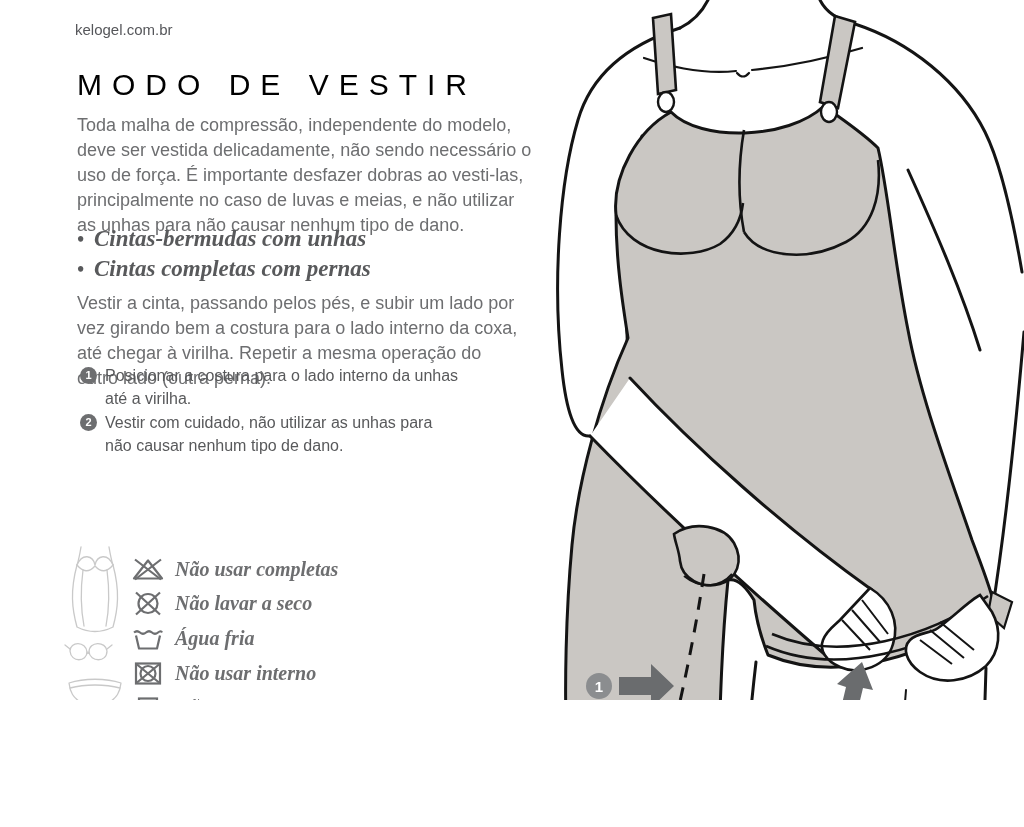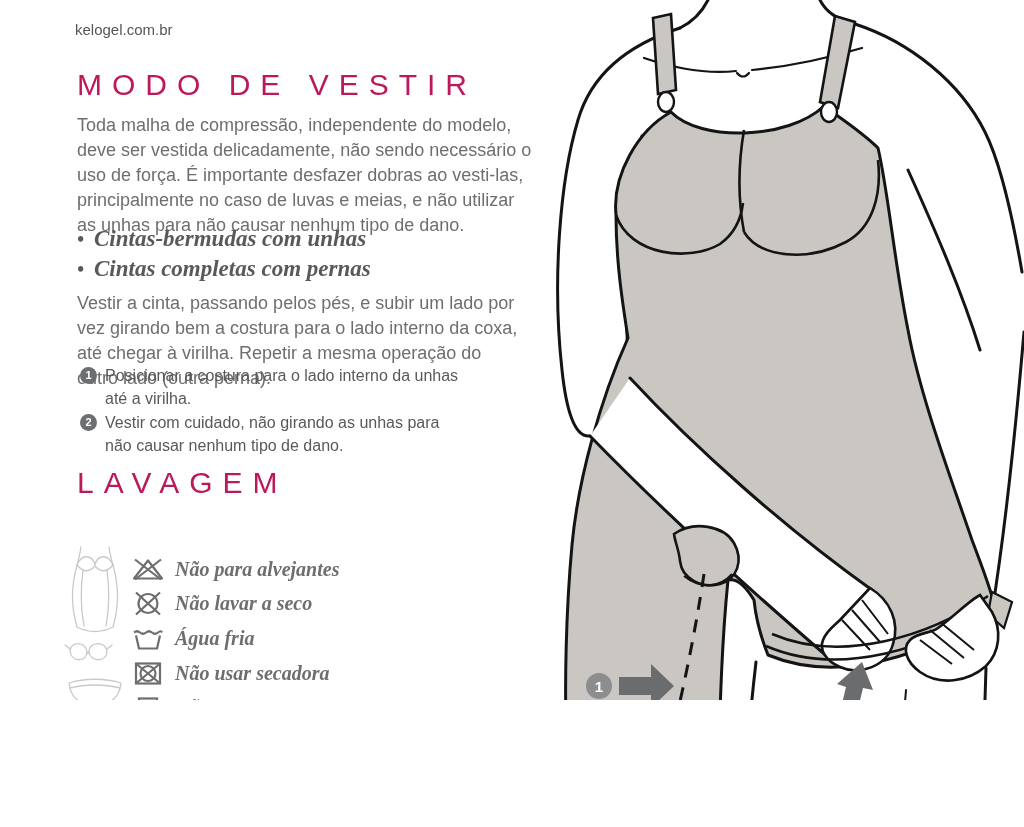--- a/index.html
+++ b/index.html
@@ -1,21 +1,21 @@
 <!DOCTYPE html>
 <html><head>
 <meta charset="utf-8">
 <style>
   html,body{margin:0;padding:0;}
   body{font-family:"Liberation Sans",sans-serif;background:#fff;}
   #page{position:relative;width:1024px;height:700px;background:#ffffff;overflow:hidden;}
 
   .website{position:absolute;left:75px;top:21px;font-size:15px;color:#55565a;}
 
-  .big-title{position:absolute;font-size:30px;font-weight:400;color:#be185d;letter-spacing:10px;line-height:38px;}
+  .big-title{position:absolute;font-size:30px;font-weight:400;color:#000000;letter-spacing:10px;line-height:38px;}
   #title-dressing{left:77px;top:66px;}
   #title-washing{left:77px;top:464px;width:360px;}
 
   .body-par{position:absolute;font-size:18px;line-height:25px;color:#6d6e70;}
   #intro{left:77px;top:113px;width:458px;}
   #instructions{left:77px;top:291px;width:448px;}
 
   .bullet-list{position:absolute;left:77px;top:224px;}
   .bullet-item{font-family:"Liberation Serif",serif;font-style:italic;font-weight:bold;
     font-size:23px;line-height:29px;color:#58595b;display:flex;align-items:baseline;}
@@ -60,26 +60,25 @@
 
   <div class="body-par" id="instructions">Vestir a cinta, passando pelos pés, e subir um lado por vez girando bem a costura para o lado interno da coxa, até chegar à virilha. Repetir a mesma operação do outro lado (outra perna).</div>
 
   <div class="steps">
     <div class="step">
       <span class="step-num">1</span>
       <span>Posicionar a costura para o lado interno da unhas até a virilha.</span>
     </div>
     <div class="step">
       <span class="step-num">2</span>
-      <span>Vestir com cuidado, não girando as unhas para não causar nenhum tipo de dano.</span>
+      <span>Vestir com cuidado, não utilizar as unhas para não causar nenhum tipo de dano.</span>
     </div>
   </div>
 
   <div class="big-title" id="title-washing">
-    <div>LAVAGEM</div>
   </div>
 
   <svg id="garment-icons" width="66" height="266" viewBox="0 0 66 266" fill="none" stroke="#c9c9c9" stroke-width="1.3" stroke-linecap="round" stroke-linejoin="round">
     <g>
       <path d="M19,2 C18,8 17,14 15,20"></path>
         <path d="M47,2 C48,8 49,14 51,20"></path>
       <path d="M15,20 C20,8 31,10 33,20 C35,10 46,8 51,20"></path>
       <path d="M15,20 Q24,31 33,21 Q42,31 51,20"></path>
       <path d="M15,20 C8,46 10,64 15,82 Q33,91 51,82 C56,64 58,46 51,20"></path>
       <path d="M21,25 C18,48 19,65 22,81"></path>
@@ -104,21 +103,21 @@
   </svg>
 
   <div class="care-list">
     <div class="care-row">
       <span class="care-sym">
         <svg width="34" height="27" viewBox="0 0 34 26" fill="none" stroke="#6d6e70" stroke-width="2.2" stroke-linejoin="round">
           <path d="M17,4 L3,22 L31,22 Z"></path>
             <path d="M4,3 L30,23 M30,3 L4,23"></path>
         </svg>
       </span>
-      <span class="care-label">Não para alvejantes</span>
+      <span class="care-label">Não usar completas</span>
     </div>
     <div class="care-row">
       <span class="care-sym">
         <svg width="34" height="27" viewBox="0 0 34 26" fill="none" stroke="#6d6e70" stroke-width="2.2">
           <circle cx="17" cy="13" r="9.5"></circle>
             <path d="M5,2 L29,24 M29,2 L5,24"></path>
         </svg>
       </span>
       <span class="care-label">Não lavar a seco</span>
     </div>
@@ -132,21 +131,21 @@
       <span class="care-label">Água fria</span>
     </div>
     <div class="care-row">
       <span class="care-sym">
         <svg width="34" height="27" viewBox="0 0 34 26" fill="none" stroke="#6d6e70" stroke-width="2.2">
           <rect x="5" y="3" width="24" height="20"></rect>
             <circle cx="17" cy="13" r="7.5"></circle>
           <path d="M6,4 L28,22 M28,4 L6,22"></path>
         </svg>
       </span>
-      <span class="care-label">Não usar secadora</span>
+      <span class="care-label">Não usar interno</span>
     </div>
     <div class="care-row">
       <span class="care-sym">
         <svg width="34" height="27" viewBox="0 0 34 26" fill="none" stroke="#6d6e70" stroke-width="2.2">
           <rect x="8" y="4" width="18" height="18"></rect>
             <path d="M13,13 L21,13"></path>
         </svg>
       </span>
       <span class="care-label">Não torcer</span>
     </div>

